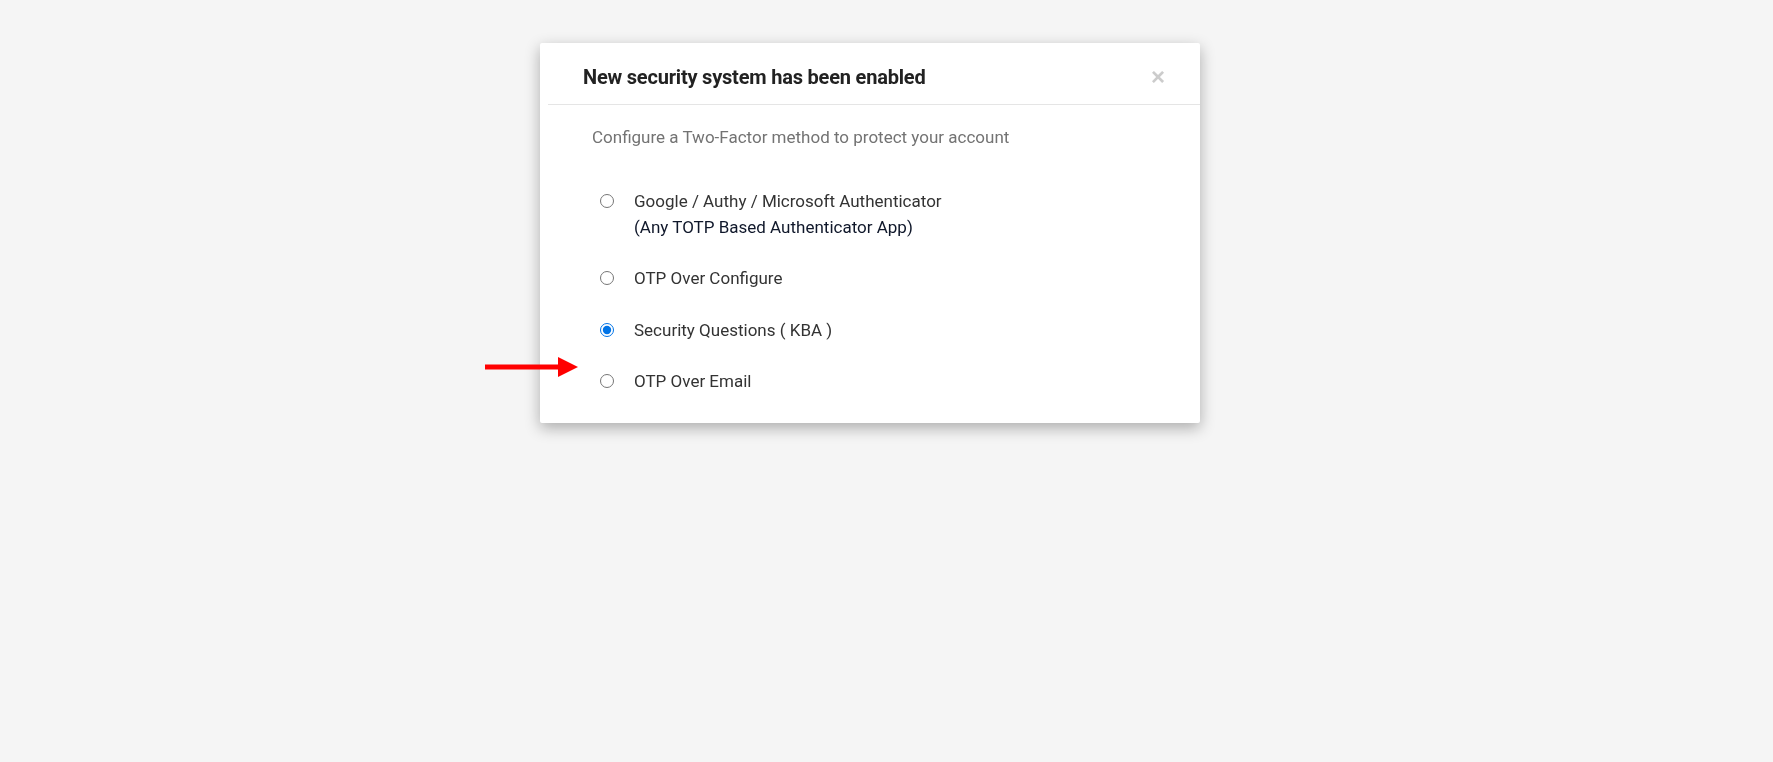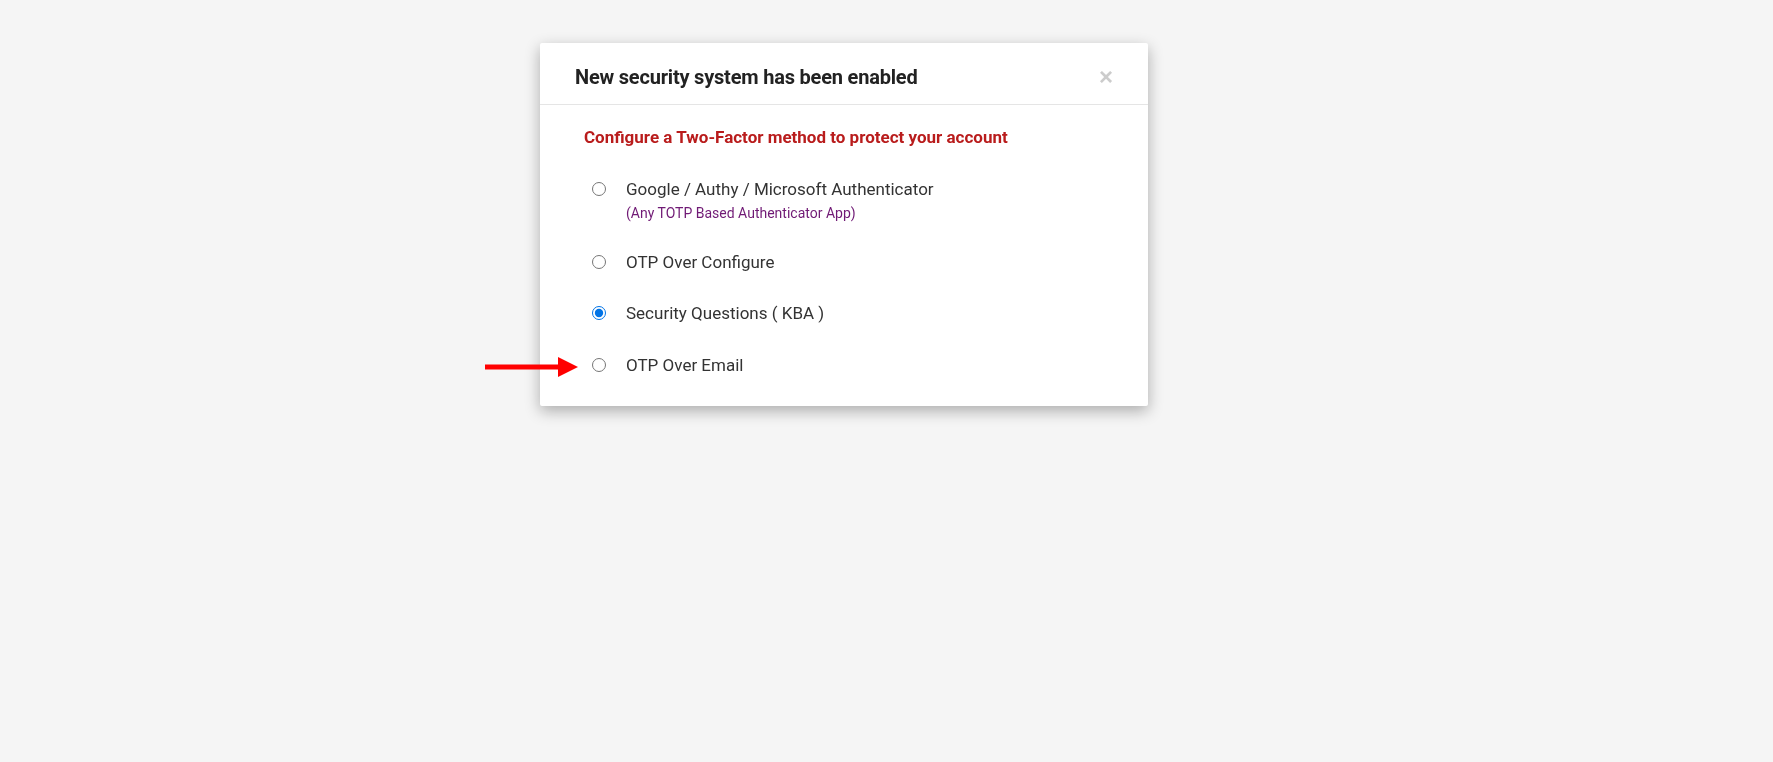--- a/index.html
+++ b/index.html
@@ -11,24 +11,25 @@
       font-family: -apple-system, BlinkMacSystemFont, "Segoe UI", Roboto, "Helvetica Neue", Arial, sans-serif;
       background: #f5f5f5;
       width: 1773px;
       height: 762px;
       position: relative;
     }
     .modal {
       position: absolute;
       left: 540px;
       top: 43px;
-      width: 608px;
+      width: 660px;
       background: #fff;
       box-shadow: 0 5px 15px rgba(0,0,0,0.3);
       border-radius: 2px;
+      padding-left: 8px;
     }
     .modal-header {
       padding: 22px 35px 15px 35px;
       border-bottom: 1px solid #e5e5e5;
       display: flex;
       justify-content: space-between;
       align-items: flex-start;
     }
     .modal-title {
       font-size: 20px;
@@ -44,23 +45,23 @@
       cursor: pointer;
       background: none;
       border: none;
       padding: 0;
     }
     .modal-body {
       padding: 22px 35px 20px 44px;
     }
     .subtitle {
       font-size: 17px;
-      font-weight: 700;
-      color: #b91c1c;
-      margin-bottom: 30px;
+      font-weight: 400;
+      color: #737373;
+      margin-bottom: 42px;
     }
     .radio-list {
       list-style: none;
     }
     .radio-item {
       display: flex;
       align-items: flex-start;
       margin-bottom: 26px;
       padding-left: 8px;
       gap: 8px;
@@ -77,22 +78,22 @@
       accent-color: #0073e6;
     }
     .radio-label {
       font-size: 17px;
       color: #333;
       cursor: pointer;
       line-height: 1.5;
     }
     .radio-sublabel {
       display: block;
-      font-size: 14px;
-      color: #701a75;
+      font-size: 17px;
+      color: #0f172a;
     }
     .footer-logo {
       text-align: right;
       padding-right: 5px;
       padding-top: 10px;
     }
     .powered-by {
       font-size: 10px;
       color: #999;
       display: block;

